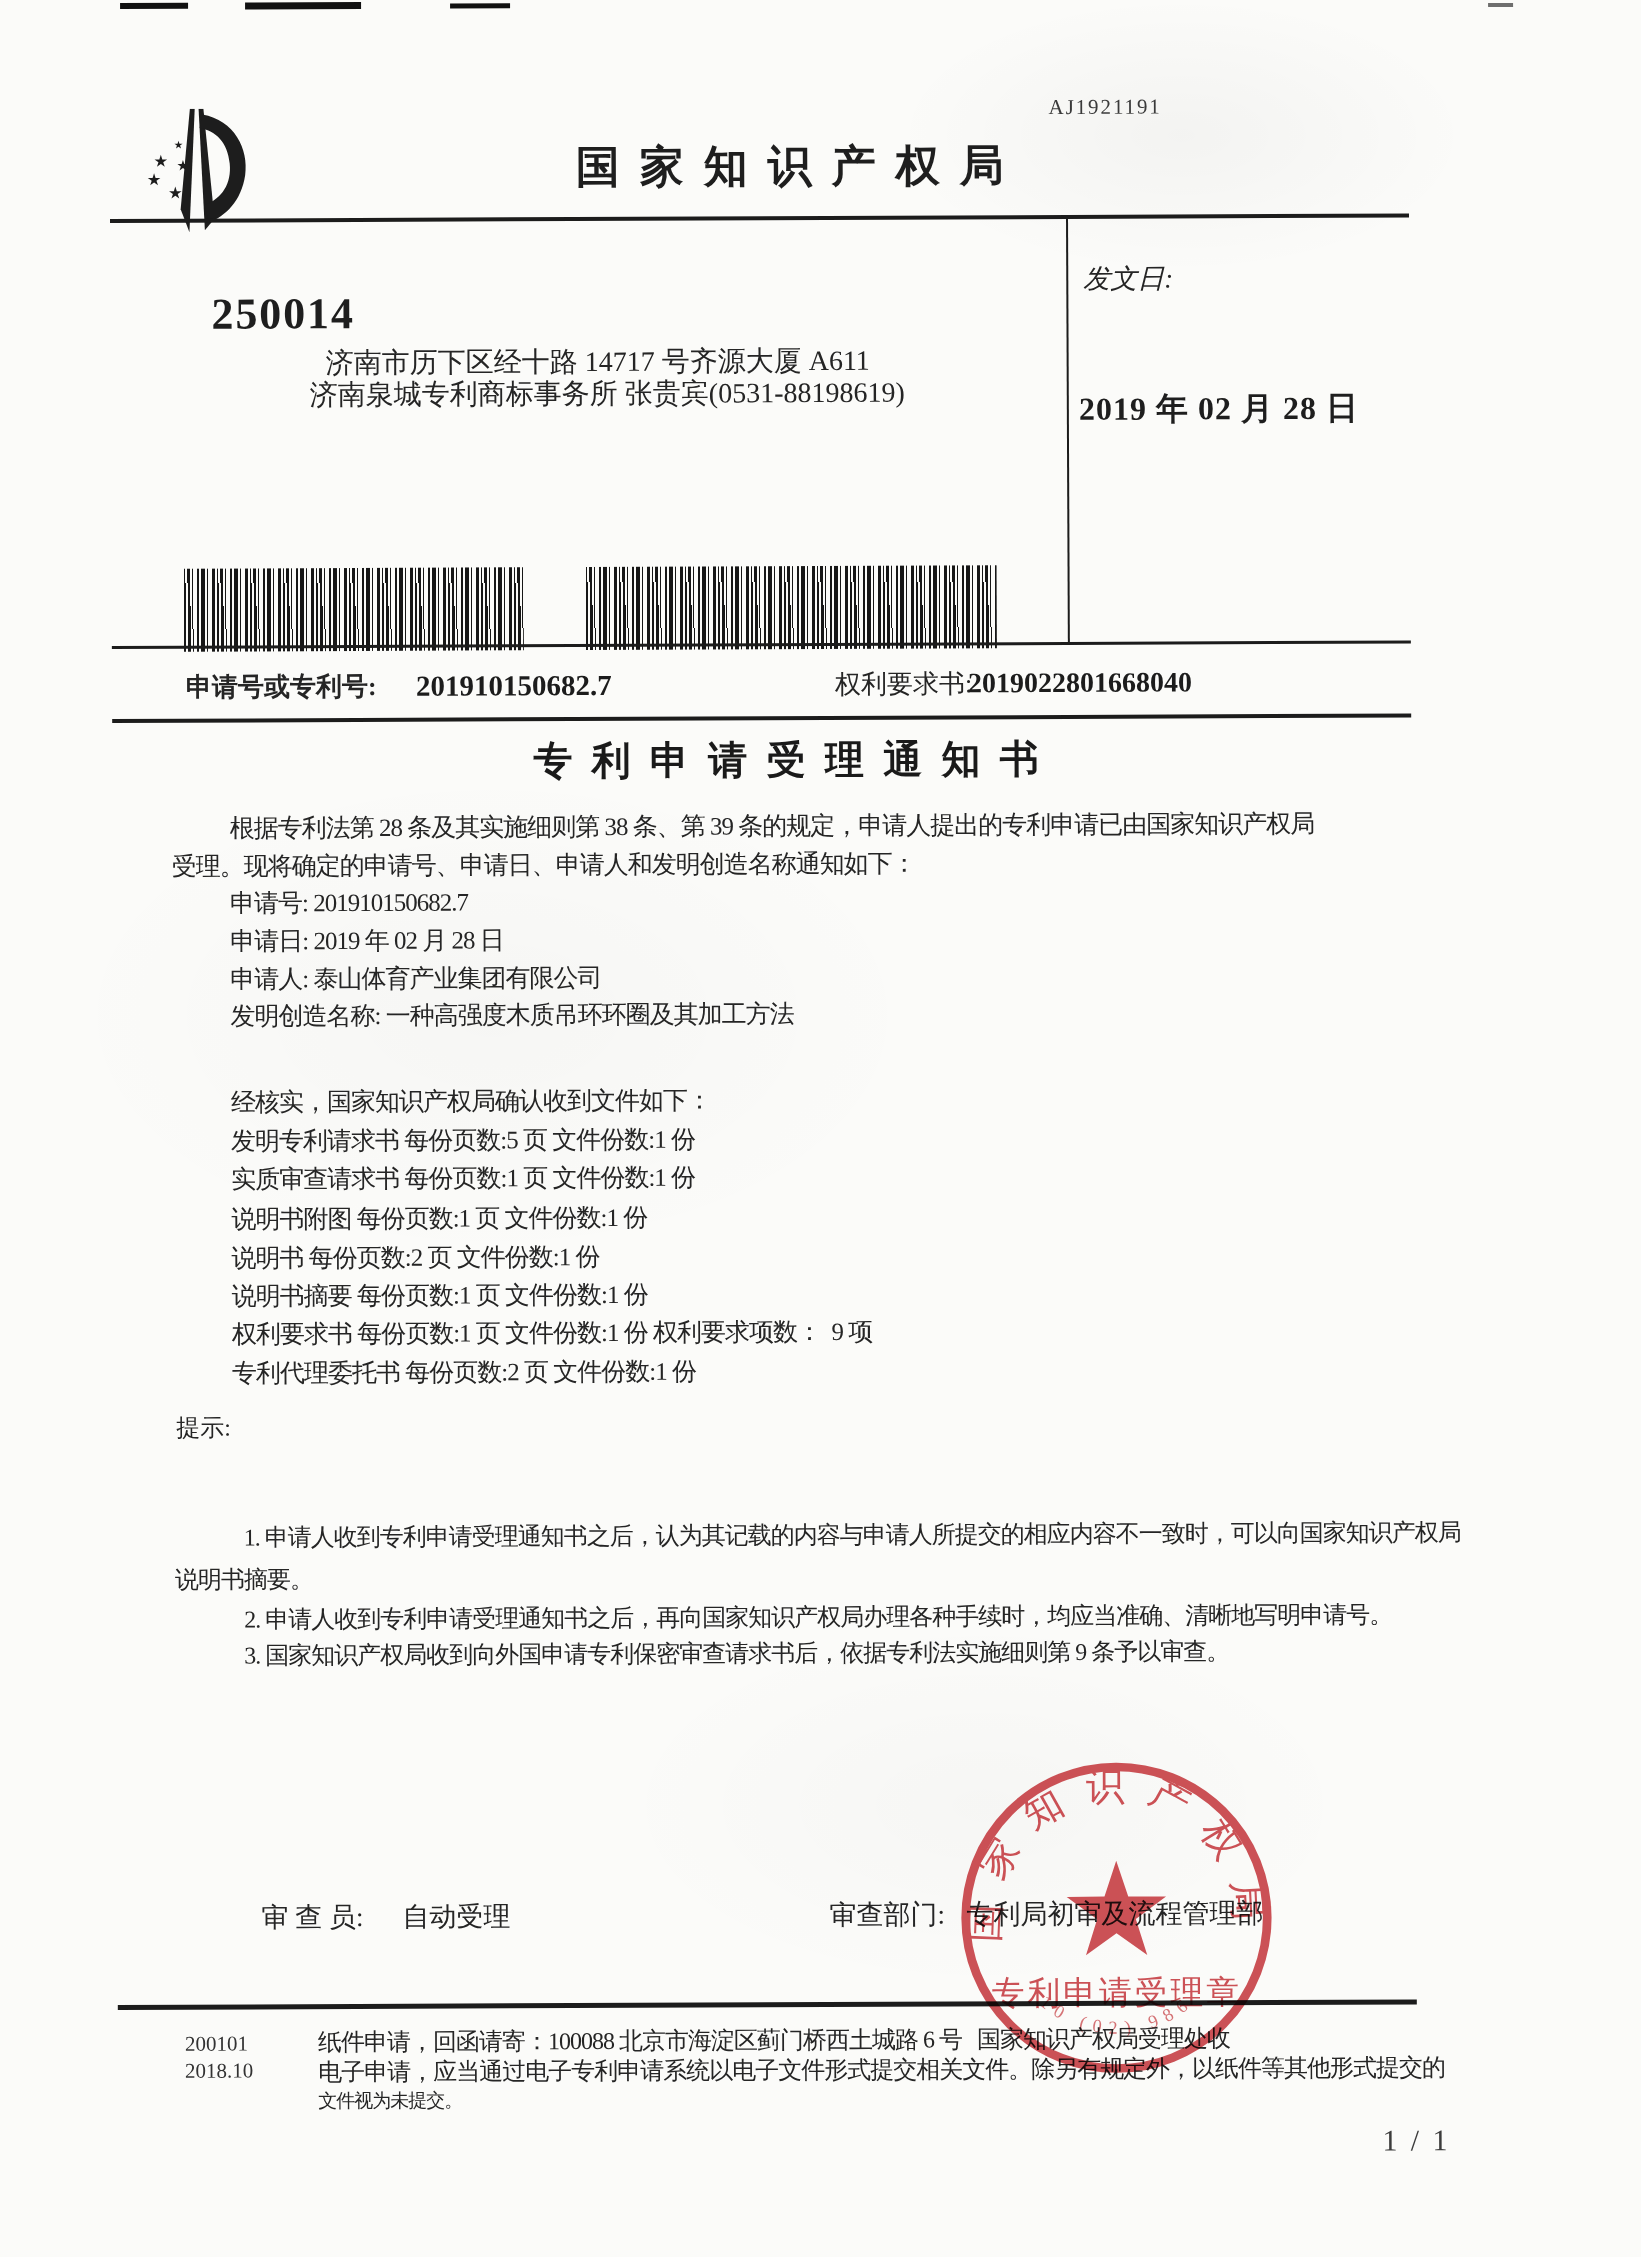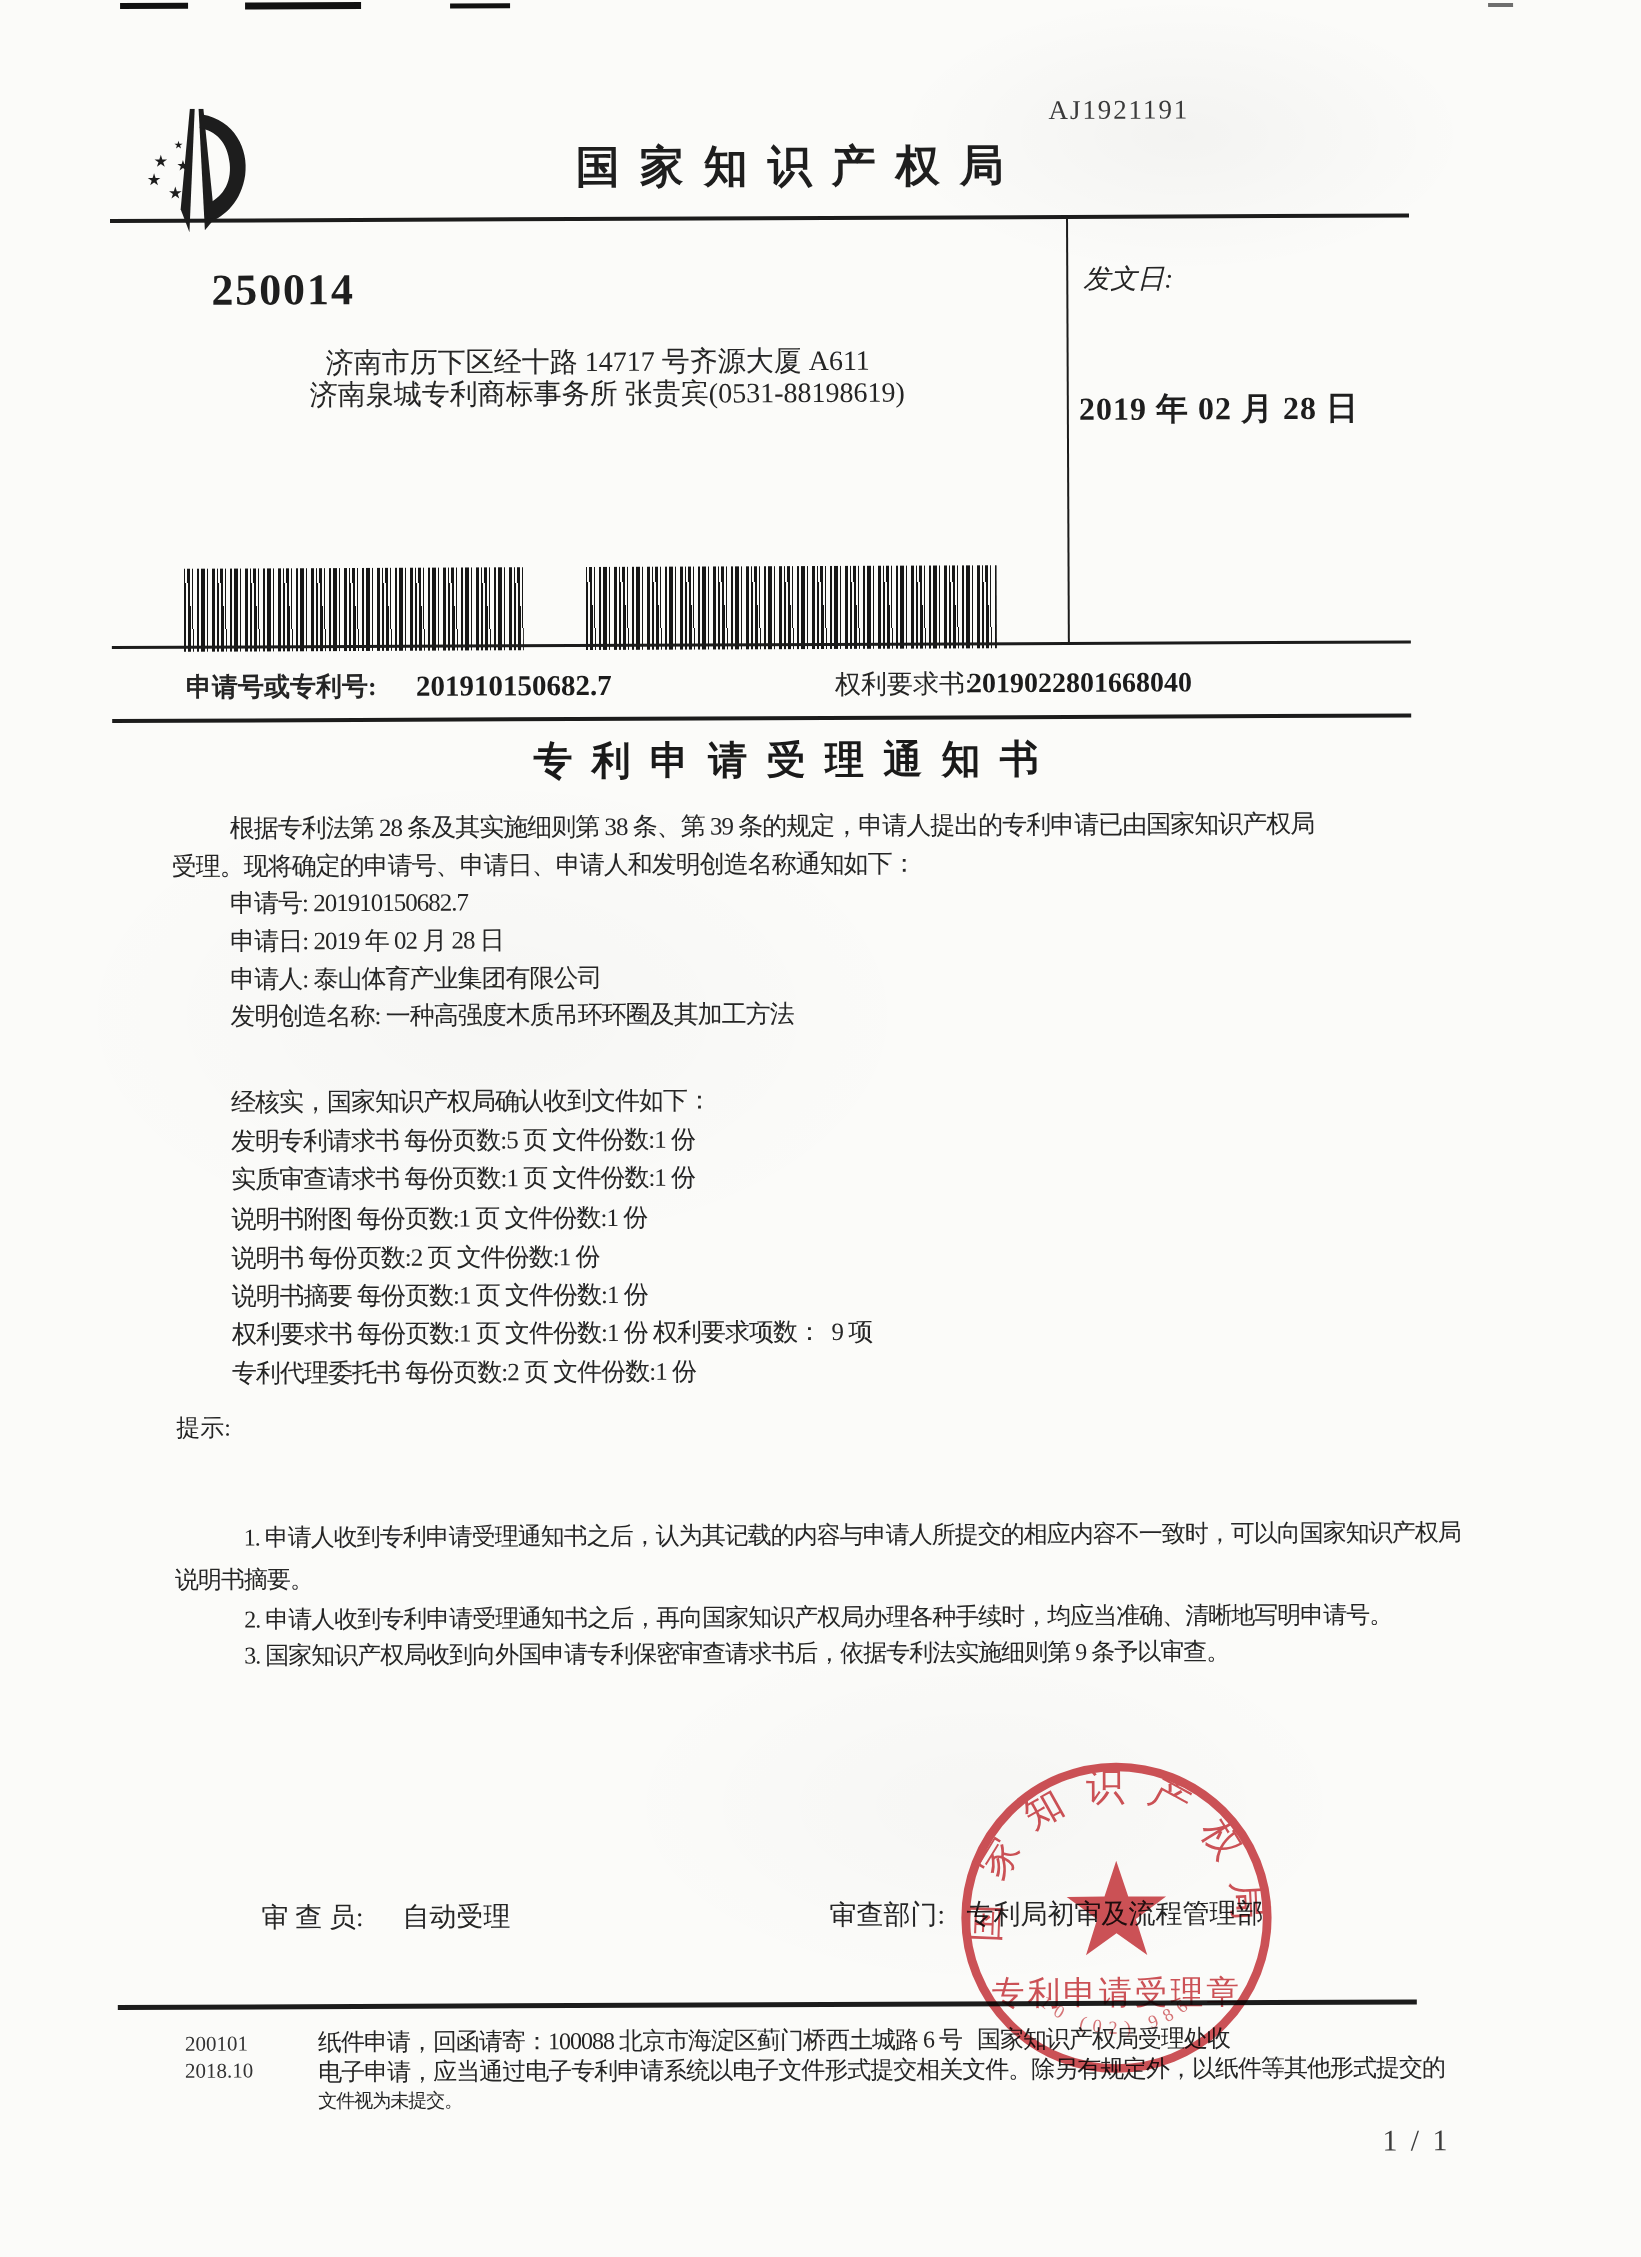--- a/index.html
+++ b/index.html
@@ -43,25 +43,25 @@
         <text x="36" y="64" font-size="15">★</text>
         <text x="5" y="79" font-size="17">★</text>
         <text x="27" y="93" font-size="17">★</text>
         <polygon points="50,0 55,0 49,128 40,104"></polygon>
         <polygon points="59,0 64,0 75,114 65,126"></polygon>
         <path d="M63,6 C96,12 111,42 107,69 C103,96 86,112 69,118 L65,100 C83,93 93,78 91,57 C89,35 77,23 60,20 Z"></path>
       </g>
     </svg>
 
     <div class="t" style="left:579px;top:145px;font-size:44px;font-weight:600;letter-spacing:20px;color:#1e1e1e;">国家知识产权局</div>
-    <div class="t" style="left:1052px;top:98px;font-size:27px;letter-spacing:1.9px;color:#3a3a3a;">AJ1921191</div>
+    <div class="t" style="left:1052px;top:98px;font-size:21px;letter-spacing:1.9px;color:#3a3a3a;">AJ1921191</div>
 
     <div class="rule" style="left:113px;top:216px;width:1299px;height:3.9px;"></div>
 
-    <div class="t" style="left:214px;top:266px;font-size:44px;font-weight:bold;letter-spacing:1.9px;color:#1e1e1e;">250014</div>
+    <div class="t" style="left:214px;top:290px;font-size:44px;font-weight:bold;letter-spacing:1.9px;color:#1e1e1e;">250014</div>
     <div class="t" style="left:328px;top:347px;font-size:28px;">济南市历下区经十路 14717 号齐源大厦 A611</div>
     <div class="t" style="left:312px;top:379px;font-size:28px;">济南泉城专利商标事务所 张贵宾(0531-88198619)</div>
 
     <div class="vrule" style="left:1069px;top:216px;width:1.9px;height:430px;"></div>
     <div class="t" style="left:1086px;top:267px;font-size:27px;font-style:italic;">发文日:</div>
     <div class="t" style="left:1081px;top:394px;font-size:32px;font-weight:600;letter-spacing:1px;color:#1e1e1e;">2019 年 02 月 28 日</div>
 
     <div class="barcode" style="left:185px;top:566px;width:340px;height:83px;"></div>
     <div class="barcode" style="left:587px;top:566px;width:411px;height:83px;"></div>
 

